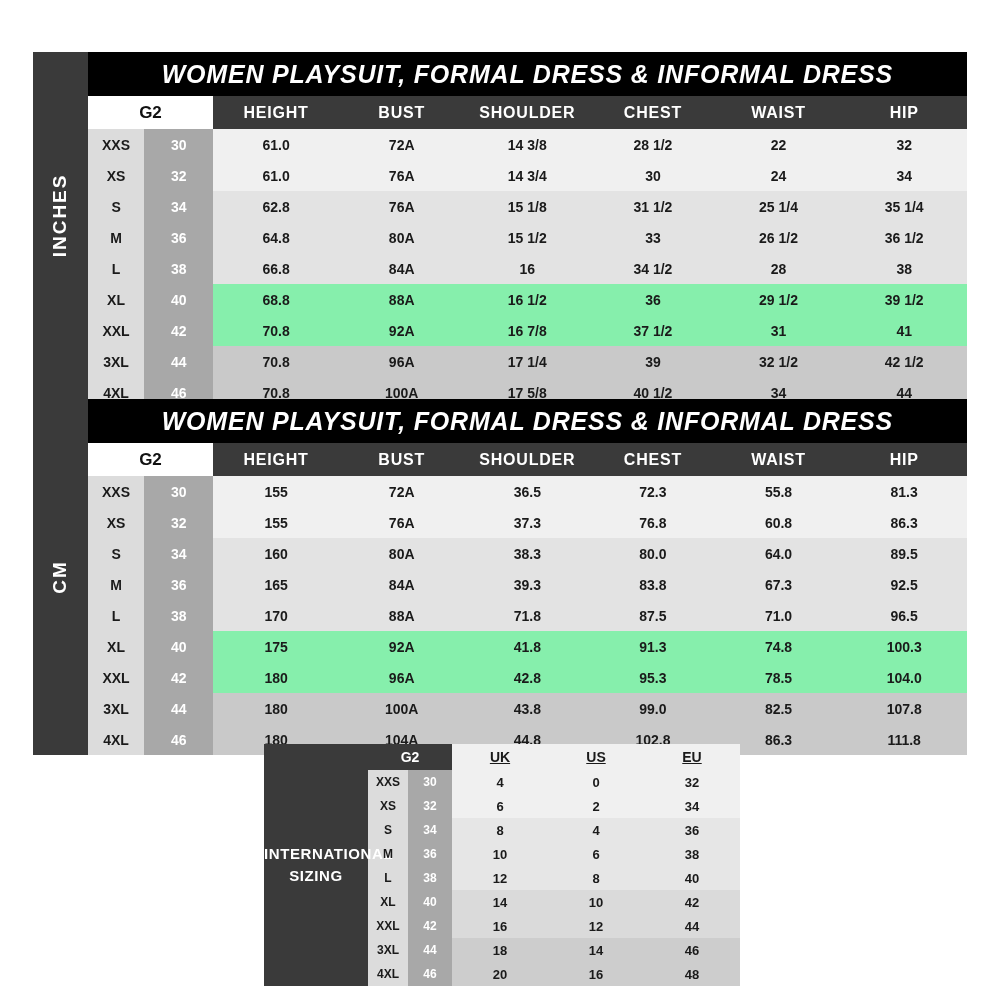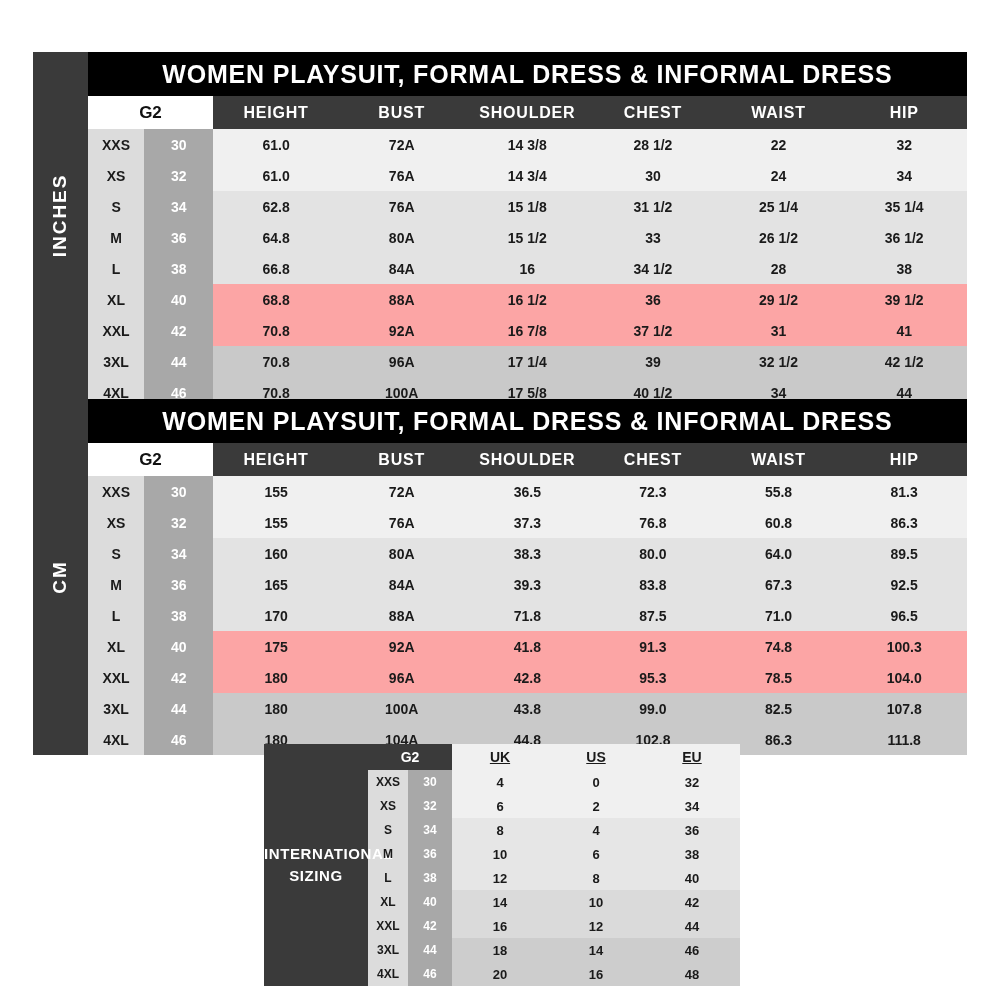--- a/index.html
+++ b/index.html
@@ -35,20 +35,21 @@
   
   .title-cell {
     background: #000000;
     color: #ffffff;
     font-size: 25px;
     letter-spacing: 0.8px;
     height: 44px;
     font-weight: bold;
     text-align: center;
     font-family: "Liberation Sans", sans-serif;
+    font-style: italic;
   }
   .unit-cell {
     background: #3a3a3a;
     color: #ffffff;
     font-size: 19px;
     letter-spacing: 2px;
     font-weight: bold;
   }
   .unit-rot {
     display: block;
@@ -84,21 +85,21 @@
     font-size: 14px;
     height: 31px;
   }
   .c-val {
     font-size: 14px;
     color: #1a1a1a;
     height: 31px;
   }
   .row-a .c-val { background: #f0f0f0; margin-top: 43px; }
   .row-b .c-val { background: #e3e3e3; }
-  .row-c .c-val { background: #fca5a5; }
+  .row-c .c-val { background: #86efac; }
   .row-d .c-val { background: #c9c9c9; }
 
   
   .intl-table {
     position: absolute;
     border-collapse: collapse;
     table-layout: fixed;
   }
   .intl-table td {
     padding: 0;

